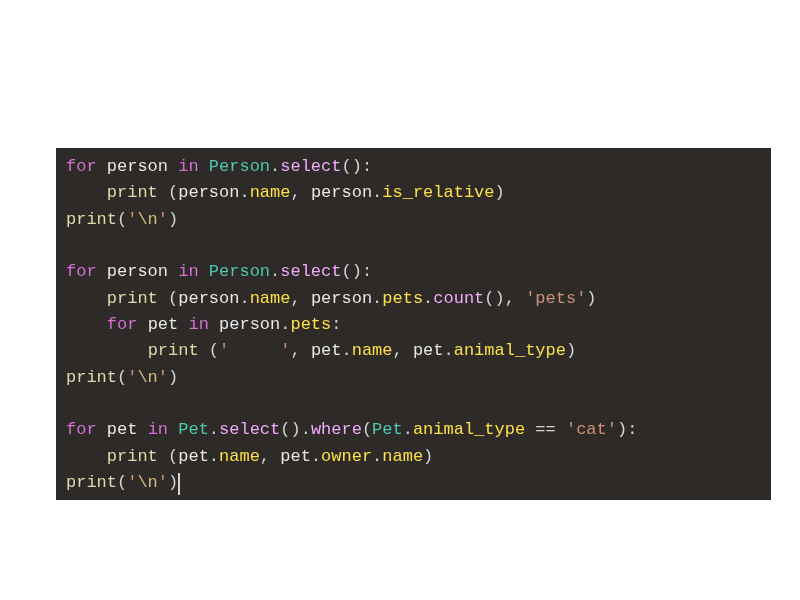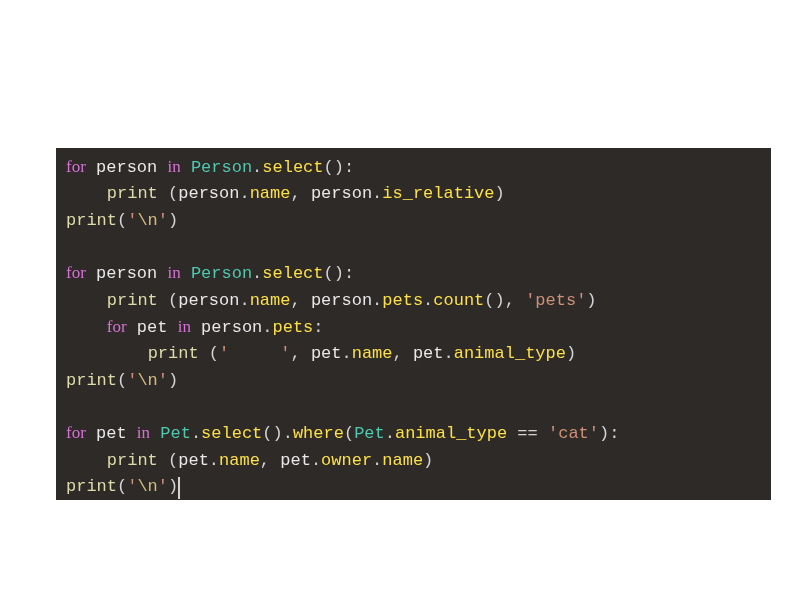--- a/index.html
+++ b/index.html
@@ -22,24 +22,24 @@
       width: 715px;
       height: 352px;
       background: #2d2a27;
       padding: 6px 10px;
       line-height: 1.55;
     }
     .code-line {
       white-space: pre;
       color: #d4d4d4;
     }
-    .tok-keyword { color: #d670d6; font-family: Liberation Serif, serif; }
+    .tok-keyword { color: #d670d6; }
     .tok-variable { color: #e8e8e8; }
     .tok-class { color: #4ec9b0; }
-    .tok-method { color: #fde047; }
+    .tok-method { color: #f0abfc; }
     .tok-property { color: #fde047; }
     .tok-punct { color: #d4d4d4; }
     .tok-string { color: #ce9178; }
     .tok-string-escape { color: #d7ba7d; }
     .tok-builtin { color: #dcdcaa; }
     .tok-operator { color: #d4d4d4; }
     .cursor {
       display: inline-block;
       width: 1.5px;
       height: 1.3em;

